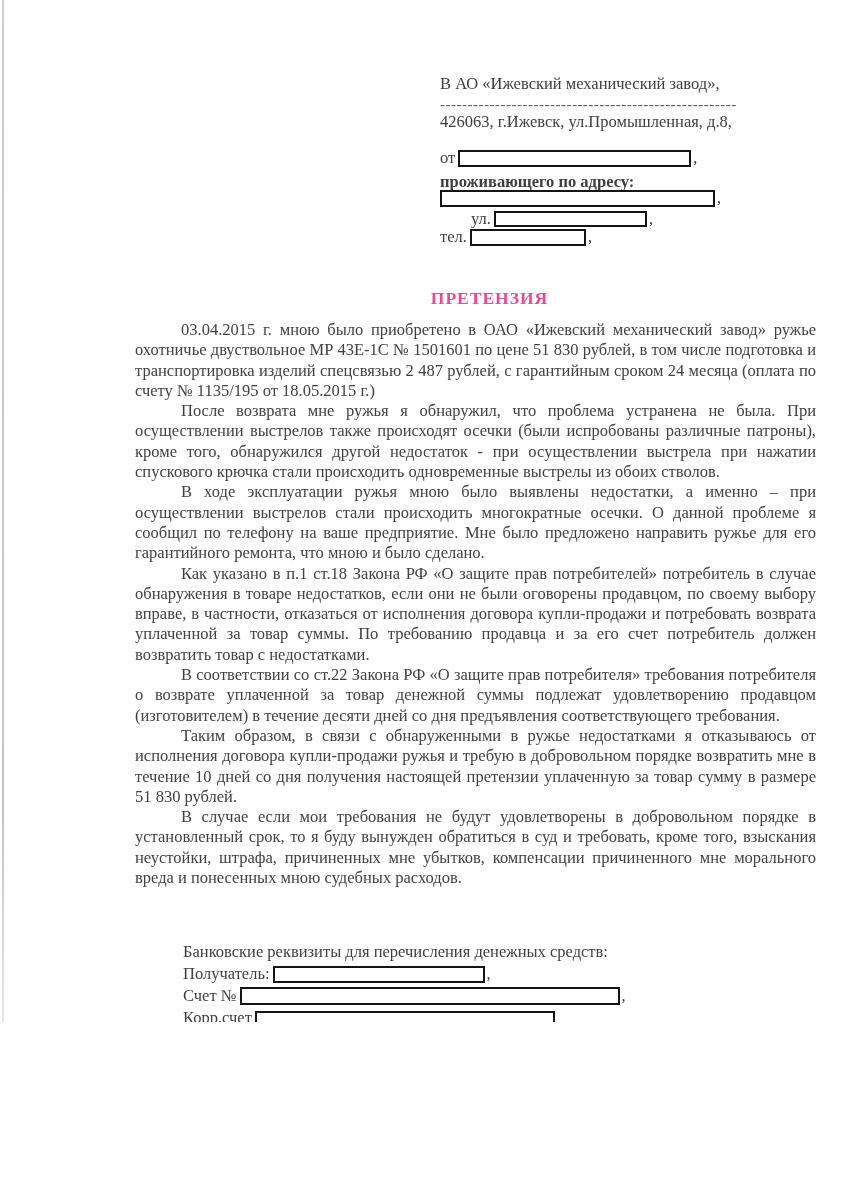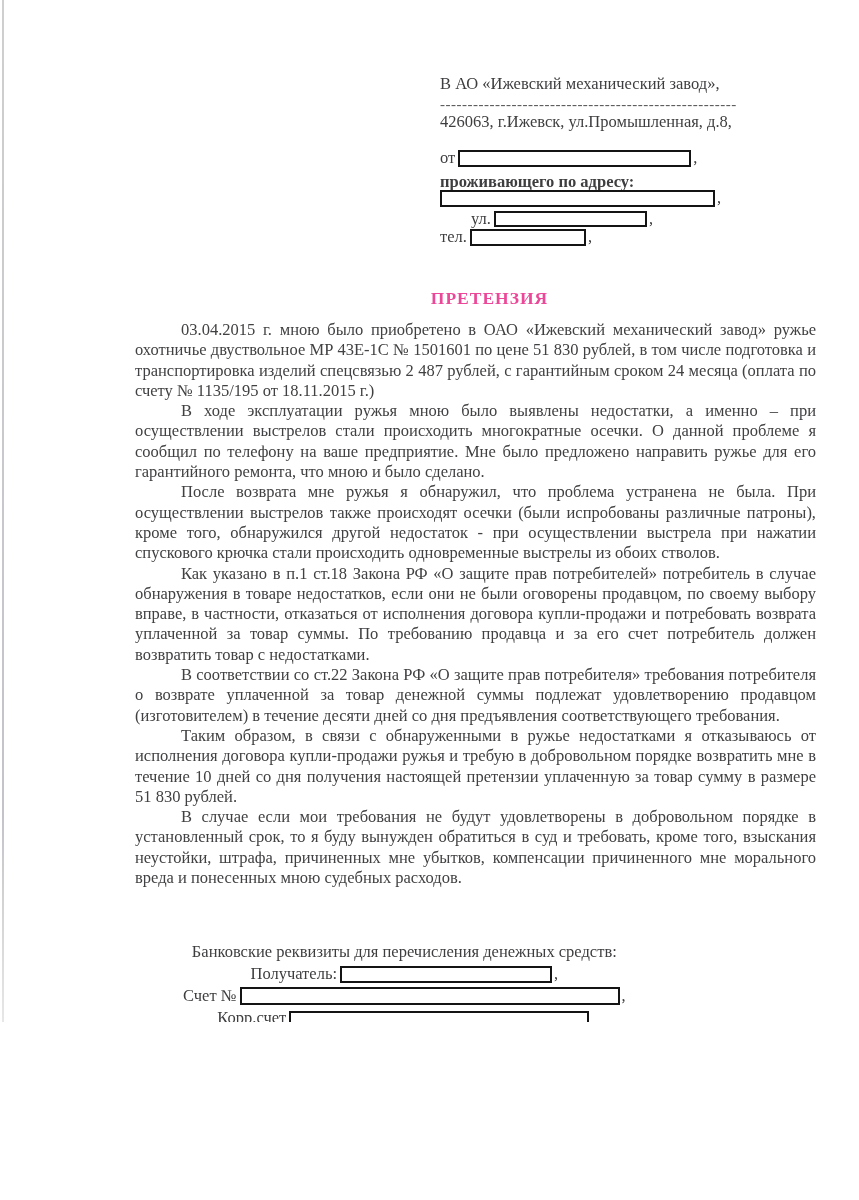--- a/index.html
+++ b/index.html
@@ -45,21 +45,21 @@
     text-align:center;text-indent:28px;
     font-size:17.5px;font-weight:bold;letter-spacing:1px;color:#ec4899;
   }
   
   .body{
     position:absolute;left:135px;top:320px;width:681px;
     font-size:16.5px;line-height:20.3px;text-align:justify;color:#414143;
   }
   .body p{margin:0;text-indent:46px;}
   
-  .bank{position:absolute;left:183px;top:942px;font-size:16.5px;text-align:center;}
+  .bank{position:absolute;left:183px;top:942px;font-size:16.5px;}
   .bank .brow{height:22px;white-space:nowrap;}
   
   .dateline{position:absolute;left:165px;top:1058px;font-size:16.5px;white-space:nowrap;color:#4a4a4c;}
   .hand{
     font-style:italic;color:#8f8f99;
     font-family:"DejaVu Serif","Liberation Serif",serif;
     transform:skewX(-8deg);display:inline-block;
   }
   .day-slot{
     display:inline-block;width:30px;text-align:center;
@@ -95,23 +95,23 @@
     <div class="row habox"><span class="redact rb-addr"></span><span>,</span></div>
 
     <div class="row hul"><span>ул.</span><span class="redact rb-ul"></span><span>,</span></div>
 
     <div class="row htel"><span>тел.</span><span class="redact rb-tel"></span><span>,</span></div>
   </div>
 
   <div class="title">ПРЕТЕНЗИЯ</div>
 
   <div class="body">
-    <p>03.04.2015 г. мною было приобретено в ОАО «Ижевский механический завод» ружье охотничье двуствольное МР 43Е-1С № 1501601 по цене 51 830 рублей, в том числе подготовка и транспортировка изделий спецсвязью 2 487 рублей, с гарантийным сроком 24 месяца (оплата по счету № 1135/195 от 18.11.2015 г.)</p>
+    <p>03.04.2015 г. мною было приобретено в ОАО «Ижевский механический завод» ружье охотничье двуствольное МР 43Е-1С № 1501601 по цене 51 830 рублей, в том числе подготовка и транспортировка изделий спецсвязью 2 487 рублей, с гарантийным сроком 24 месяца (оплата по счету № 1135/195 от 18.05.2015 г.)</p>
+    <p>После возврата мне ружья я обнаружил, что проблема устранена не была. При осуществлении выстрелов также происходят осечки (были испробованы различные патроны), кроме того, обнаружился другой недостаток - при осуществлении выстрела при нажатии спускового крючка стали происходить одновременные выстрелы из обоих стволов.</p>
     <p>В ходе эксплуатации ружья мною было выявлены недостатки, а именно – при осуществлении выстрелов стали происходить многократные осечки. О данной проблеме я сообщил по телефону на ваше предприятие. Мне было предложено направить ружье для его гарантийного ремонта, что мною и было сделано.</p>
-    <p>После возврата мне ружья я обнаружил, что проблема устранена не была. При осуществлении выстрелов также происходят осечки (были испробованы различные патроны), кроме того, обнаружился другой недостаток - при осуществлении выстрела при нажатии спускового крючка стали происходить одновременные выстрелы из обоих стволов.</p>
     <p>Как указано в п.1 ст.18 Закона РФ «О защите прав потребителей» потребитель в случае обнаружения в товаре недостатков, если они не были оговорены продавцом, по своему выбору вправе, в частности, отказаться от исполнения договора купли-продажи и потребовать возврата уплаченной за товар суммы. По требованию продавца и за его счет потребитель должен возвратить товар с недостатками.</p>
     <p>В соответствии со ст.22 Закона РФ «О защите прав потребителя» требования потребителя о возврате уплаченной за товар денежной суммы подлежат удовлетворению продавцом (изготовителем) в течение десяти дней со дня предъявления соответствующего требования.</p>
     <p>Таким образом, в связи с обнаруженными в ружье недостатками я отказываюсь от исполнения договора купли-продажи ружья и требую в добровольном порядке возвратить мне в течение 10 дней со дня получения настоящей претензии уплаченную за товар сумму в размере 51 830 рублей.</p>
     <p>В случае если мои требования не будут удовлетворены в добровольном порядке в установленный срок, то я буду вынужден обратиться в суд и требовать, кроме того, взыскания неустойки, штрафа, причиненных мне убытков, компенсации причиненного мне морального вреда и понесенных мною судебных расходов.</p>
   </div>
 
   <div class="bank">
     <div class="brow">Банковские реквизиты для перечисления денежных средств:</div>
     <div class="brow"><span>Получатель:</span><span class="redact rb-recip"></span><span>,</span></div>
     <div class="brow"><span>Счет №</span><span class="redact rb-acct"></span><span>,</span></div>

